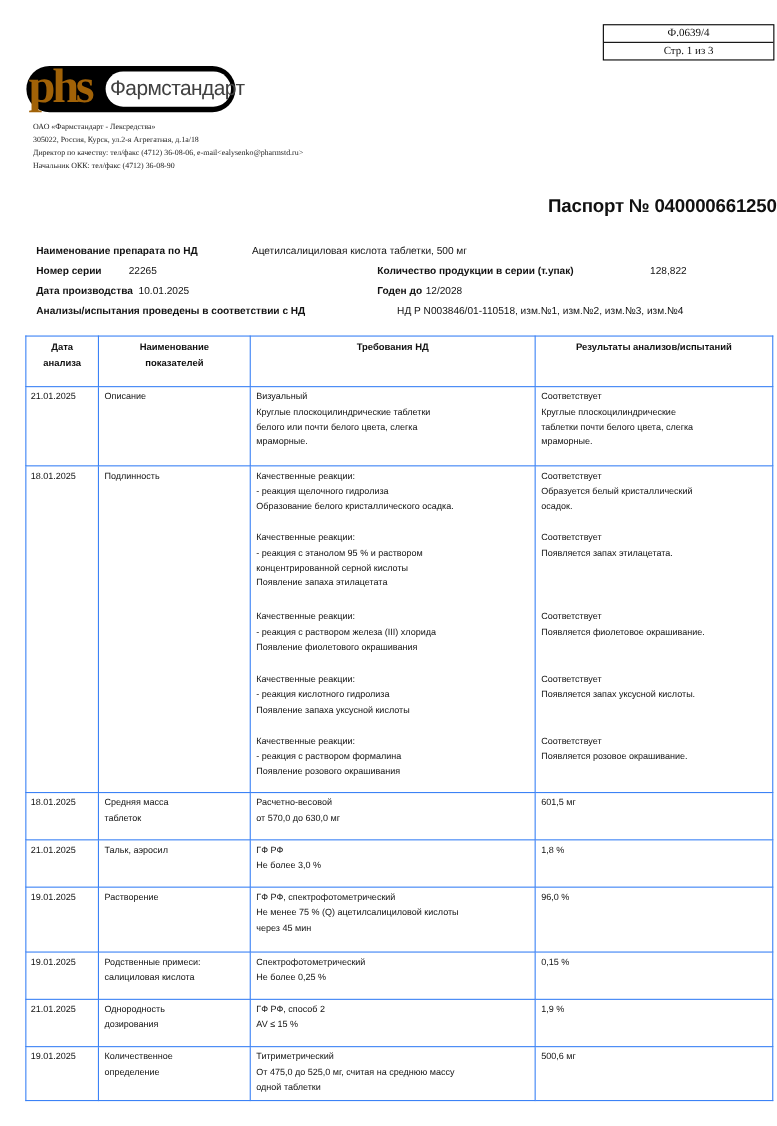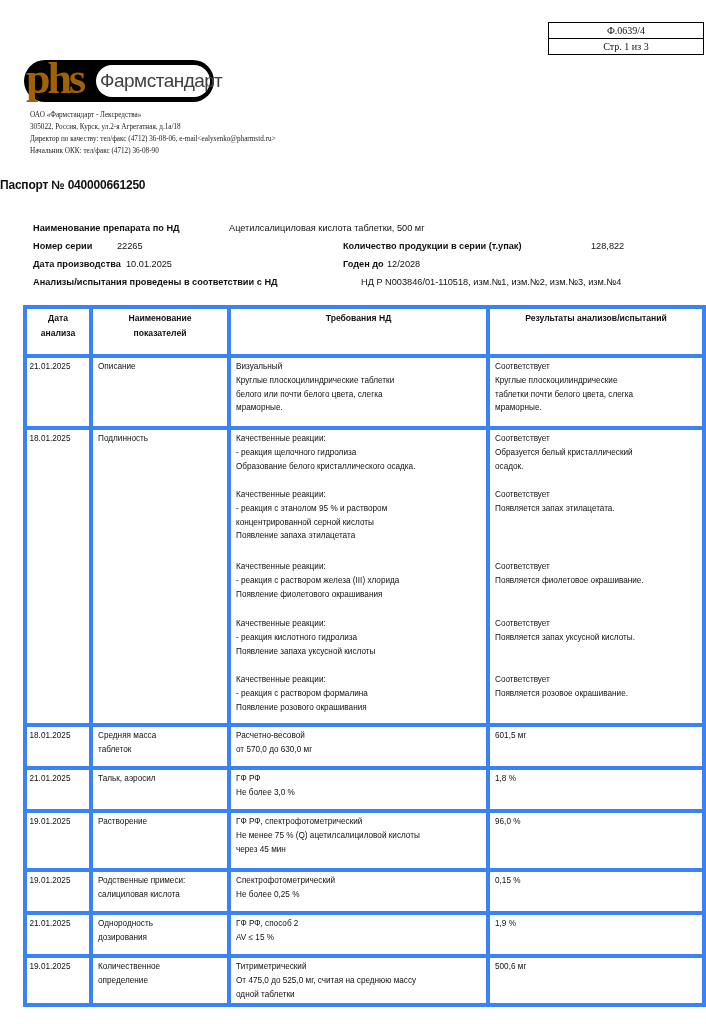--- a/index.html
+++ b/index.html
@@ -13,28 +13,28 @@
 
   
   .logo { left: 24px; top: 57px; width: 192px; height: 48px; }
   .logo .pill { position: absolute; left: 0; top: 3px; width: 190px; height: 42px; background: #000; border-radius: 21px; }
   .logo .inner { position: absolute; left: 72px; top: 8px; width: 114px; height: 32px; background: #fff; border-radius: 16px; }
   .logo .phs { position: absolute; left: 2px; top: -4px; font-family: "Liberation Serif", serif; font-size: 44px; color: #a16207; letter-spacing: -3px; font-weight: bold; line-height: 52px; }
   .logo .brand { position: absolute; left: 76px; top: 12px; font-family: "Liberation Sans", sans-serif; font-size: 19px; color: #404040; line-height: 24px; letter-spacing: -0.5px; }
 
   .addr { left: 30px; top: 109px; font-family: "Liberation Serif", serif; font-size: 7.2px; line-height: 12px; color: #222; }
 
-  .title { left: 0; width: 706px; top: 178px; text-align: left; font-size: 12px; font-weight: bold; letter-spacing: -0.2px; }
+  .title { left: 0; width: 706px; top: 178px; text-align: right; font-size: 17px; font-weight: bold; letter-spacing: -0.2px; }
 
   .info { font-size: 9.2px; line-height: 12px; white-space: nowrap; }
   .info b { font-weight: bold; }
 
   
   .tbl { left: 23px; top: 305px; width: 680px; border-collapse: collapse; table-layout: fixed; font-size: 8.2px; line-height: 13.8px; }
-  .tbl td, .tbl th { border: 4px solid #3b82f6; vertical-align: top; padding: 2px 5px 0 5px; }
+  .tbl td, .tbl th { border: 1px solid #3b82f6; vertical-align: top; padding: 2px 5px 0 5px; }
   .tbl th { font-weight: bold; font-size: 8.6px; text-align: center; height: 43px; padding-top: 2px; line-height: 15px; }
   .tbl td.date { text-align: center; padding-left: 2px; padding-right: 18px; }
   .tbl .block { white-space: pre-line; }
   .col1 { width: 66px; } .col2 { width: 138px; } .col3 { width: 259px; } .col4 { width: 216px; }
 </style>
 </head>
 <body>
 
 <div class="abs formbox">
   <div>Ф.0639/4</div>

